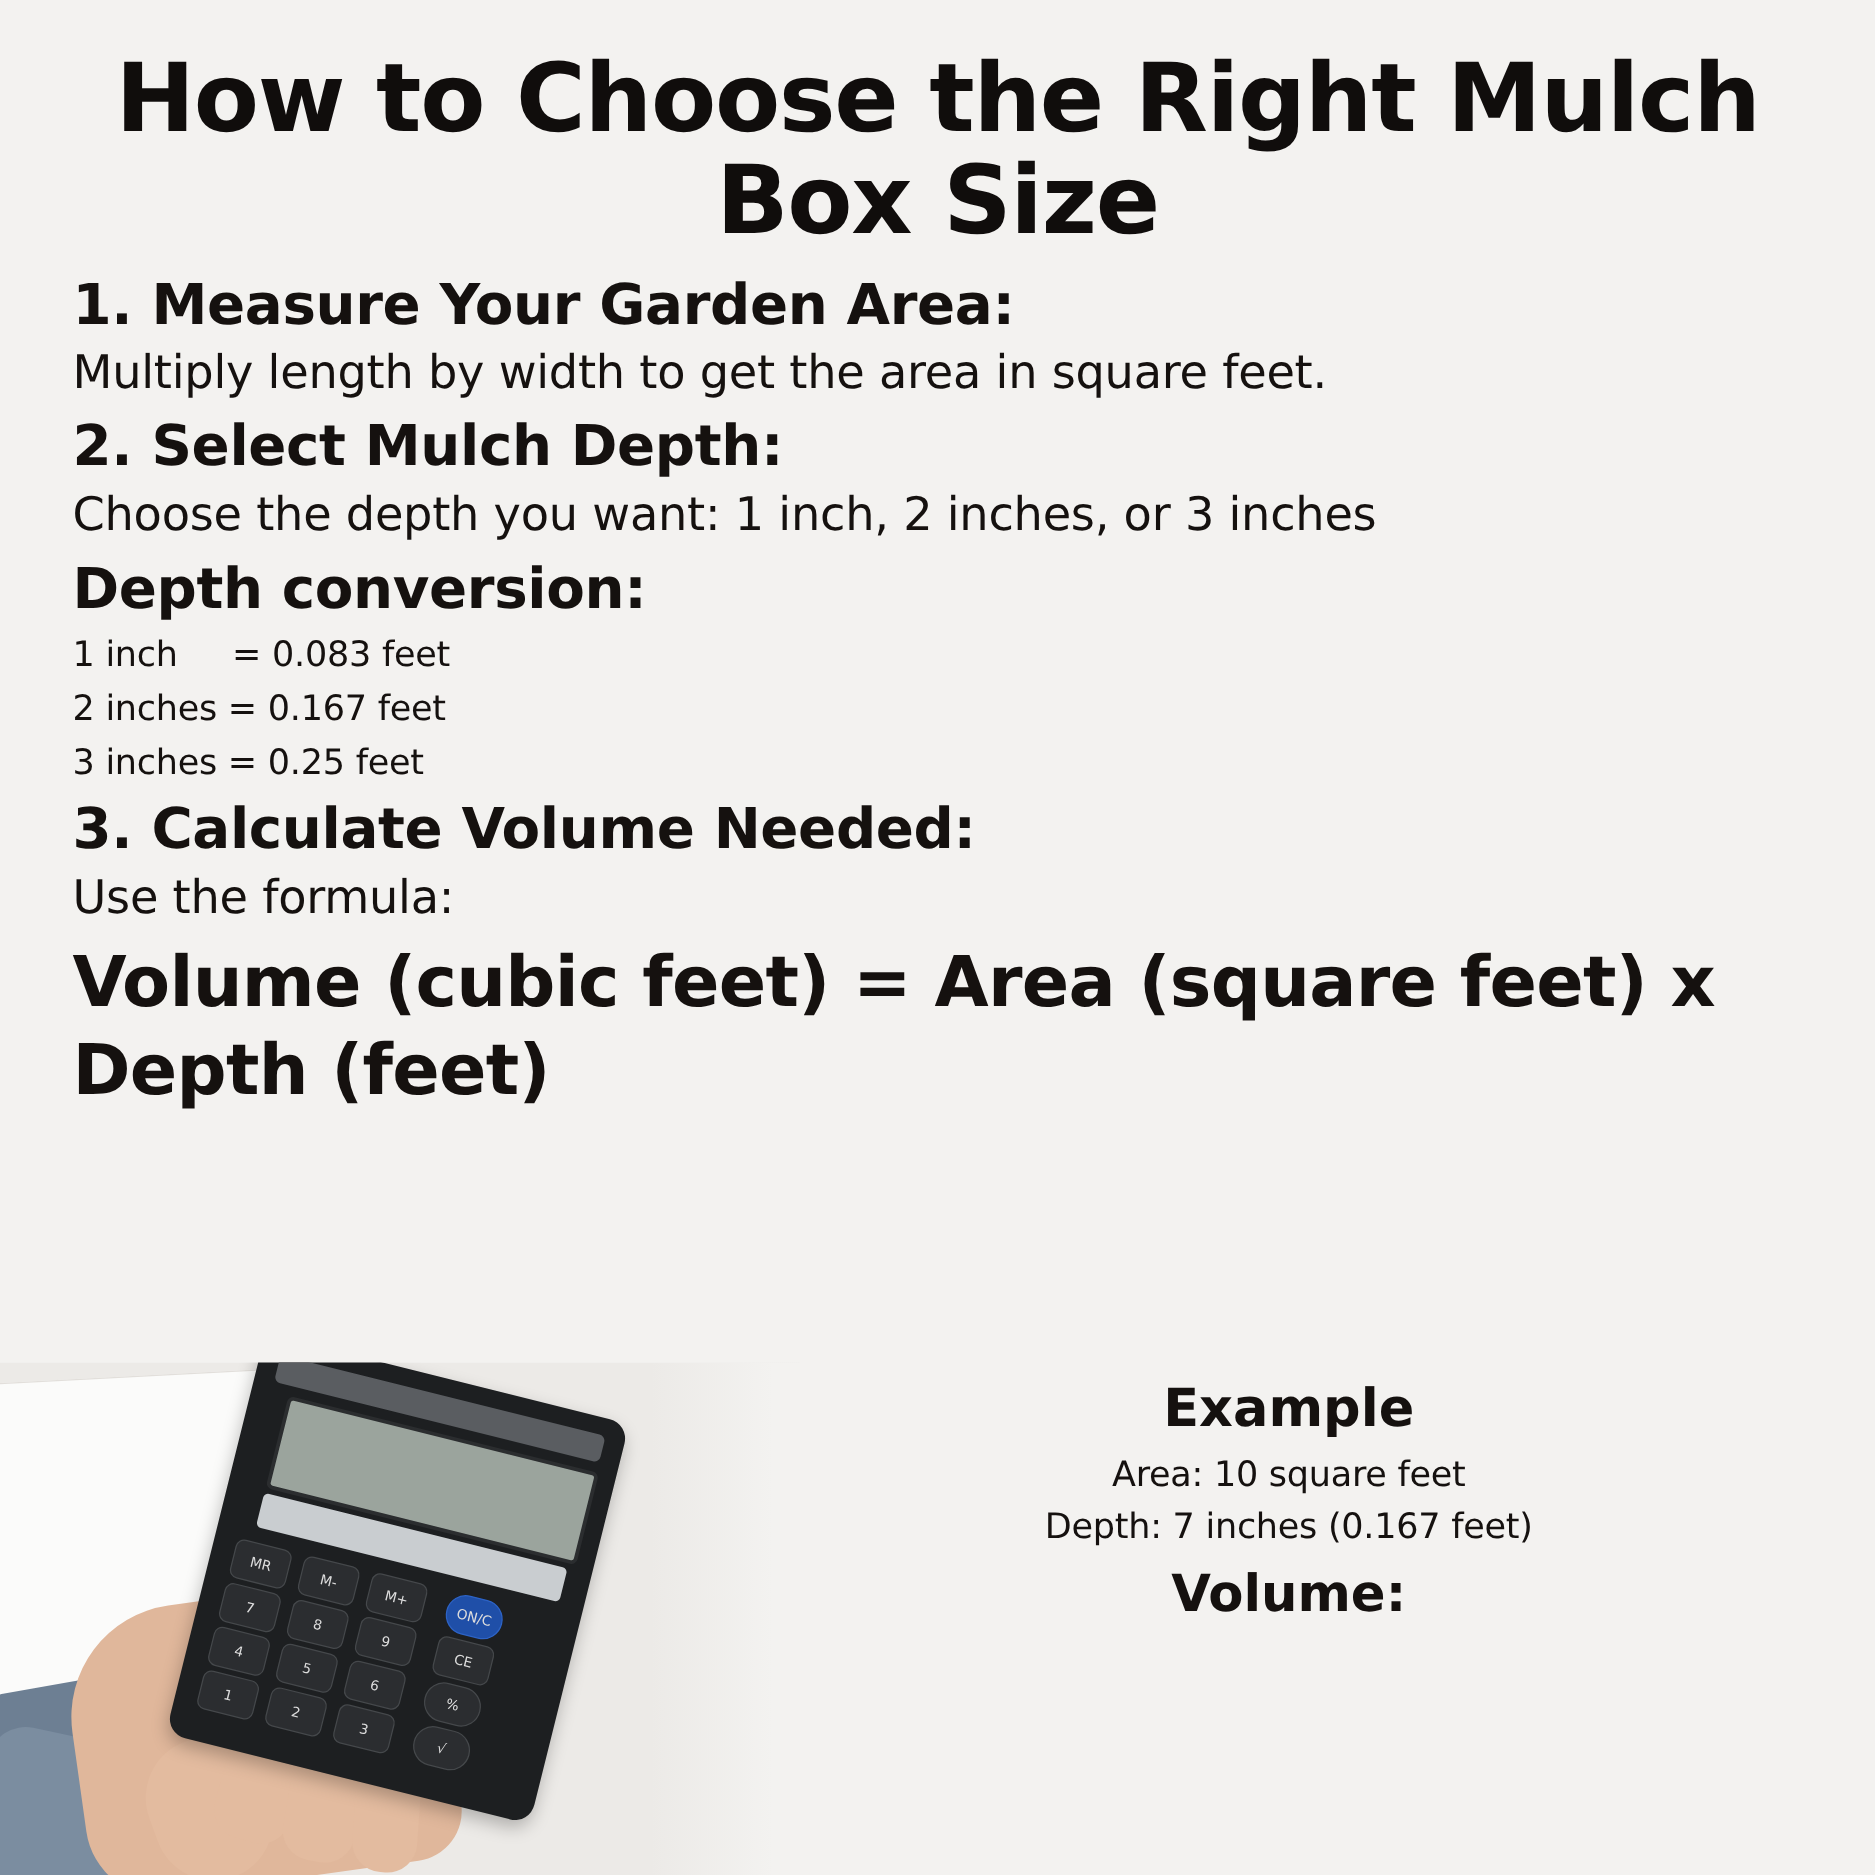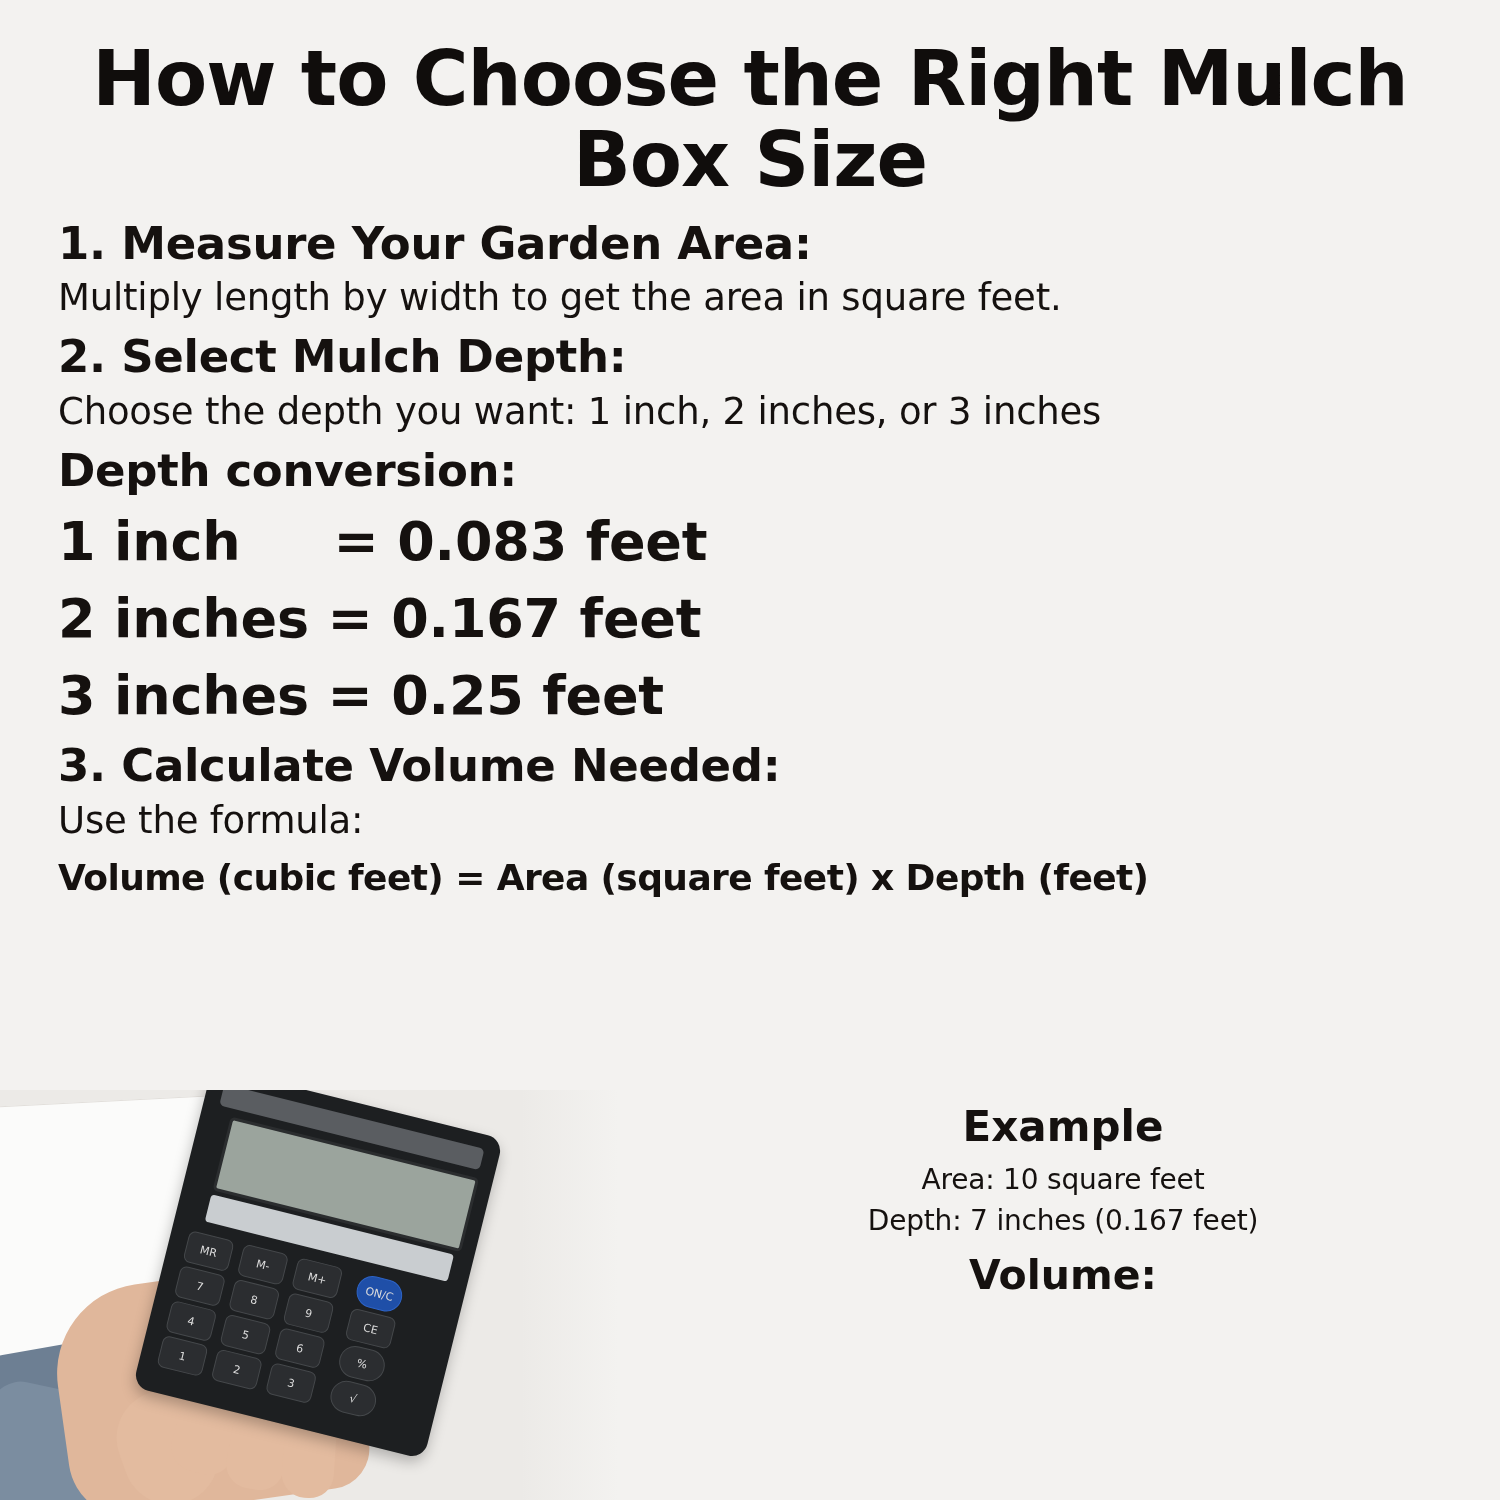--- a/index.html
+++ b/index.html
@@ -43,46 +43,46 @@
     letter-spacing: -0.3px;
   }
   .p-line {
     font-size: 37px;
     font-weight: normal;
     line-height: 1.3;
     margin: 2px 0 6px 0;
     letter-spacing: -0.2px;
   }
   .conv-line {
-    font-size: 54px;
-    font-weight: bold;
+    font-size: 28px;
+    font-weight: normal;
     line-height: 1.32;
     margin: 6px 0;
     white-space: pre;
     letter-spacing: -0.2px;
   }
   .formula {
-    font-size: 36px;
+    font-size: 56px;
     font-weight: bold;
     line-height: 1.25;
     margin: 10px 0 0 0;
     letter-spacing: -0.6px;
   }
 
   
   .lower {
     position: absolute;
     left: 0;
     top: 1090px;
     width: 1500px;
     height: 410px;
   }
   .example {
     position: absolute;
-    right: 32px;
+    right: 64px;
     top: 12px;
     width: 810px;
     text-align: center;
   }
   .example-title {
     font-size: 42px;
     font-weight: bold;
     line-height: 1.2;
     margin-bottom: 8px;
   }

